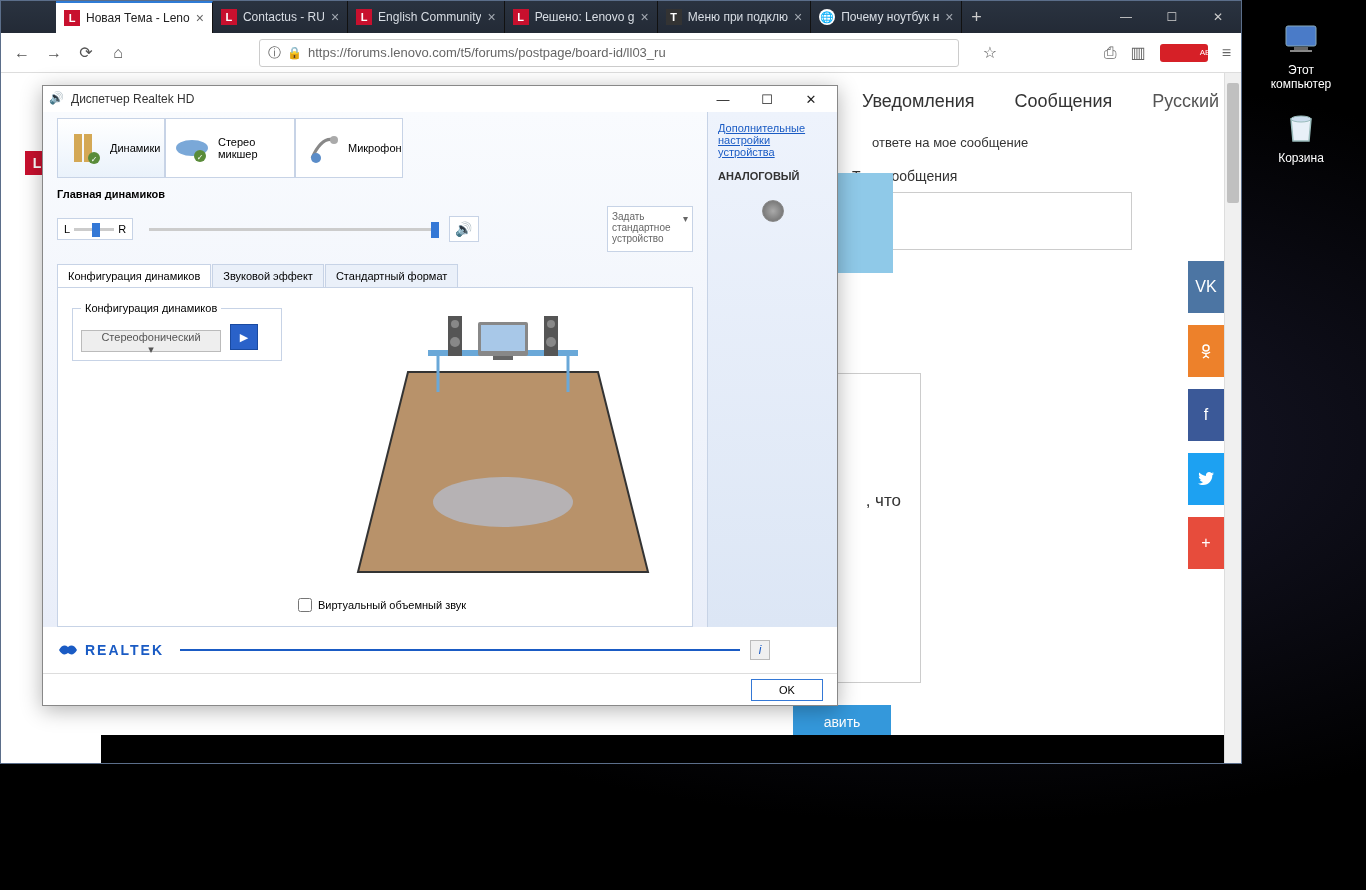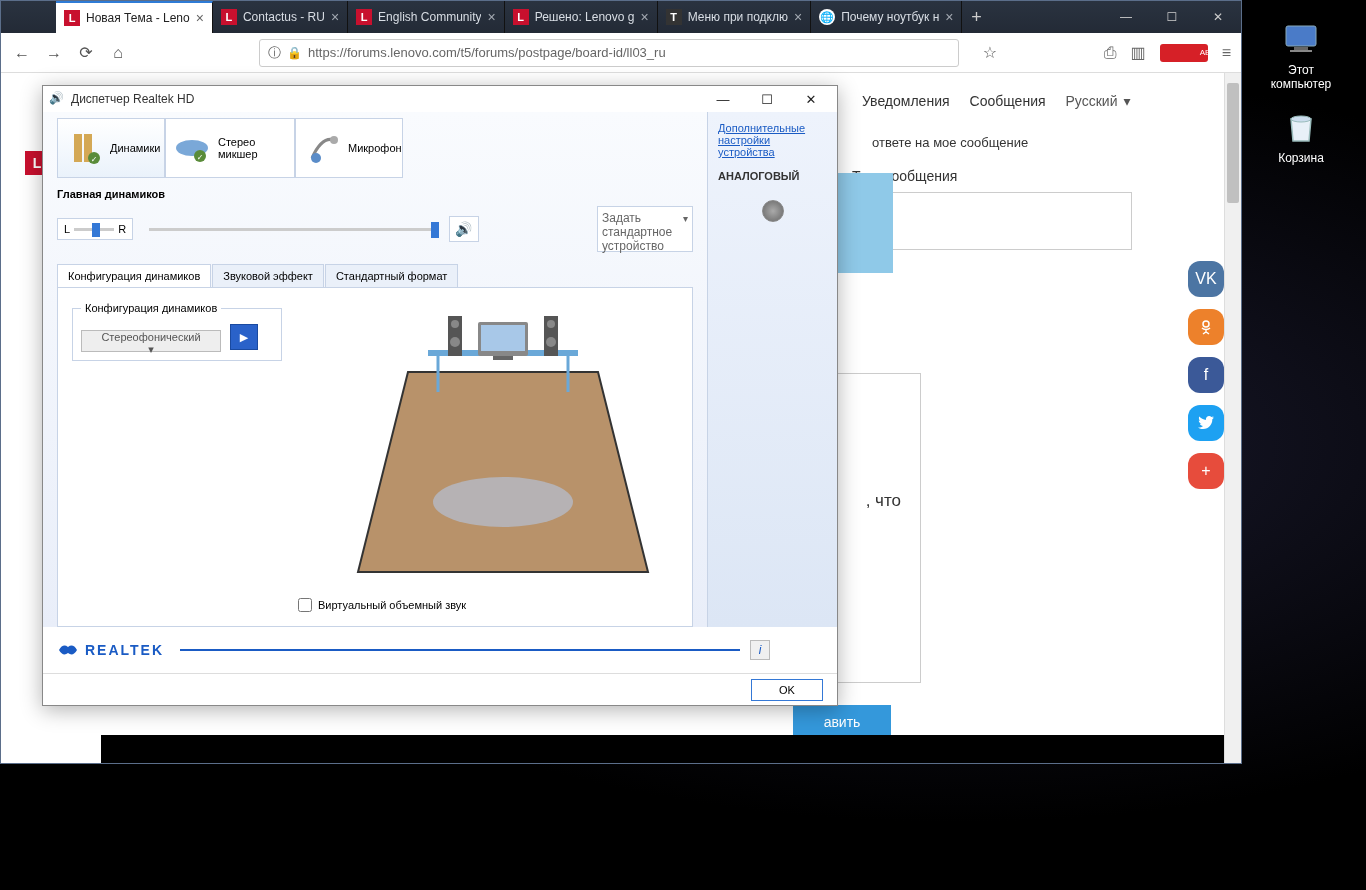--- a/index.html
+++ b/index.html
@@ -32,33 +32,33 @@
 .url-wrap .lock { color: #1a9e3e; font-size: 12px; }
 .right-ico { display:flex; gap:14px; align-items:center; margin-left:auto; color:#666; }
 .right-ico .abp { width:36px; height:18px; background:#d62027; color:#fff; font-size:8px; font-weight:normal; display:flex; align-items:center; justify-content:center; border-radius:3px;padding-left:48px;}
 
 .content { flex: 1; background: #fff; position: relative; overflow:hidden; }
 .scroll { position:absolute; right:0; top:0; bottom:0; width:17px; background:#f0f0f0; border-left:1px solid #ddd;}
 .scroll-thumb { position:absolute; left:2px; right:2px; top:10px; height:120px; background:#c0c0c0; border-radius:2px;}
 
 
 .page-right { position:absolute; right:17px; top:0; width:380px; }
-.page-header { height:56px; display:flex; align-items:center; gap:20px; padding:0 18px; font-size:14px; color:#333; }
+.page-header { height:56px; display:flex; align-items:center; gap:40px; padding:0 18px; font-size:18px; color:#333; }
 .lang-sel { display:flex; align-items:center; gap:6px; color:#555;}
 .reply-note { font-size:13px; color:#333; margin:6px 0 18px 28px;}
 .tags-label { font-size:14px; color:#333; margin:0 0 8px 8px;}
 .tags-box { width:280px; height:58px; border:1px solid #ccc; margin-left:8px;}
 .textarea-ghost { position:absolute; left:100px; top:300px; right:320px; height:310px; border:1px solid #ccc;}
 .text-vis { position:absolute; right:340px; top:418px; font-size:17px; color:#333;}
 .btn-ghost { position:absolute; left:792px; top:632px; width:98px; height:34px; background:#3498db; color:#fff; font-size:14px; display:flex; align-items:center; justify-content:center; }
 .dark-strip { position:absolute; left:100px; right:17px; bottom:0; height:28px; background:#000; }
 .blue-strip { position:absolute; left:792px; top:100px; width:100px; height:100px; background:#8fc9e8; }
 
 .social { position:absolute; right:17px; top:188px; width:36px;}
-.social div{ height:36px; margin-bottom:12px; display:flex; align-items:center; justify-content:center; color:#fff; font-size:16px;border-radius:12px;}
+.social div{ height:52px; margin-bottom:12px; display:flex; align-items:center; justify-content:center; color:#fff; font-size:16px;}
 
 
 .realtek { position: absolute; left: 42px; top: 85px; width: 796px; height: 621px; background: #fff; border: 1px solid #888; box-shadow: 0 4px 20px rgba(0,0,0,.3); display:flex; flex-direction:column;}
 .rt-title { height: 28px; display: flex; align-items: center; padding: 0 4px 0 6px; font-size: 12px; color:#333;}
 .rt-title .spk { width:16px; height:16px; margin-right:6px; }
 .rt-winctrl { margin-left:auto; display:flex;}
 .rt-winctrl div { width:44px; height:26px; display:flex; align-items:center; justify-content:center; color:#222; font-size:13px;}
 .rt-body { flex:1; display:flex; background:linear-gradient(180deg,#f9fbfe 0%, #e9eef9 100%); }
 .rt-main { flex:1; padding:0 14px; display:flex; flex-direction:column;}
 .rt-side { width:130px; background:linear-gradient(180deg,#eef3fc,#dce6f5); border-left:1px solid #c7d3e6; padding:10px;}
@@ -69,21 +69,21 @@
 .dev-tab .dic { width:40px; height:40px;}
 
 .vol-row { display:flex; align-items:center; gap:10px; margin:6px 0 12px;}
 .vol-label { font-size:11px; font-weight:bold;}
 .bal { display:flex; align-items:center; gap:4px; font-size:11px; border:1px solid #c7d3e6; padding:4px 6px; background:#fff;}
 .bal .track { width:40px; height:3px; background:#ccc; position:relative;}
 .bal .thumb { position:absolute; left:18px; top:-5px; width:8px; height:14px; background:#3478d6;}
 .vol-slider { flex:1; height:3px; background:#ccc; position:relative; max-width:290px; margin-left:6px;}
 .vol-slider .thumb{ position:absolute; right:0; top:-6px; width:8px; height:16px; background:#3478d6;}
 .vol-ico { width:30px; height:26px; border:1px solid #c7d3e6; background:#fff; display:flex; align-items:center; justify-content:center; font-size:14px; color:#3478d6;}
-.default-btn { width:96px; height:46px; border:1px solid #c7d3e6; background:#fff; font-size:12px; color:#666; padding:4px; margin-left:auto; position:relative;}
+.default-btn { width:86px; height:46px; border:1px solid #c7d3e6; background:#fff; font-size:10px; color:#666; padding:4px; margin-left:auto; position:relative;}
 .default-btn::after{content:"▾"; position:absolute; right:4px; top:6px; font-size:10px; color:#666;}
 
 .cfg-tabs { display:flex; font-size:11px;}
 .cfg-tab { padding:5px 10px; border:1px solid #c7d3e6; background:#eaf0f9; margin-right:1px;}
 .cfg-tab.active { background:#fff; border-bottom:1px solid #fff;}
 .cfg-panel { flex:1; border:1px solid #c7d3e6; background:#fff; margin-top:-1px; padding:14px; position:relative; min-height:340px;}
 .spk-fieldset { border:1px solid #c7d3e6; padding:10px 8px 8px; width:210px; font-size:11px; position:relative;}
 .spk-fieldset legend{ font-size:11px; padding:0 4px;}
 .spk-sel { width:140px; height:22px; border:1px solid #bbb; background:#eee; font-size:11px; color:#555; display:inline-flex; align-items:center; justify-content:space-between; padding:0 6px;flex-direction:column;}
 .play { width:28px; height:26px; background:#2a62c9; display:inline-flex; align-items:center; justify-content:center; color:#fff; margin-left:6px; border:1px solid #1a4aa0;}

